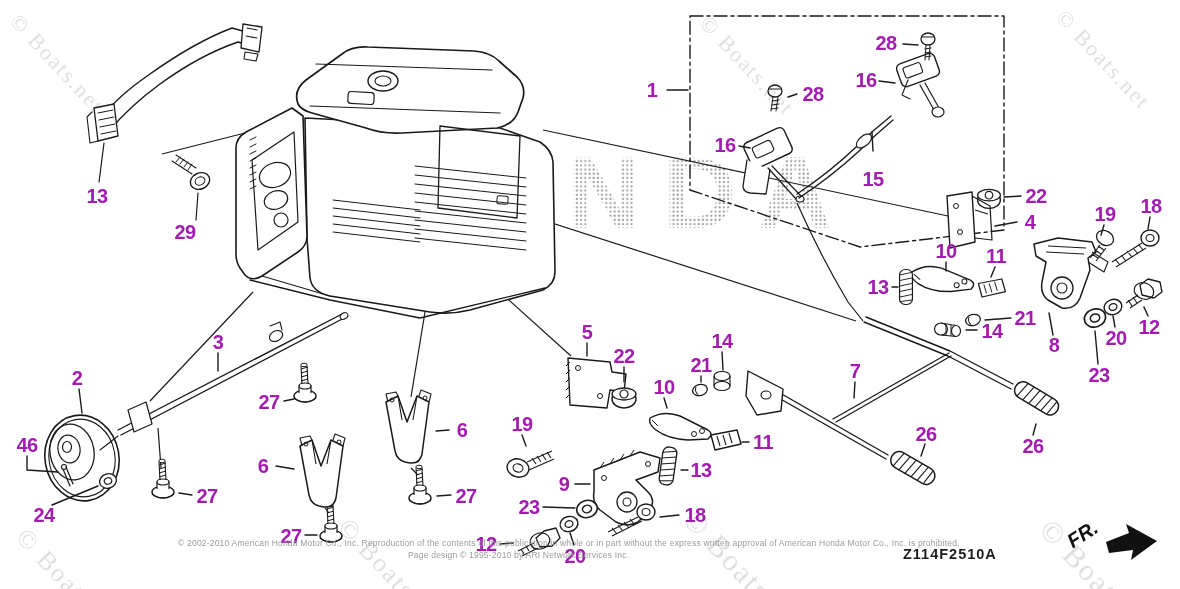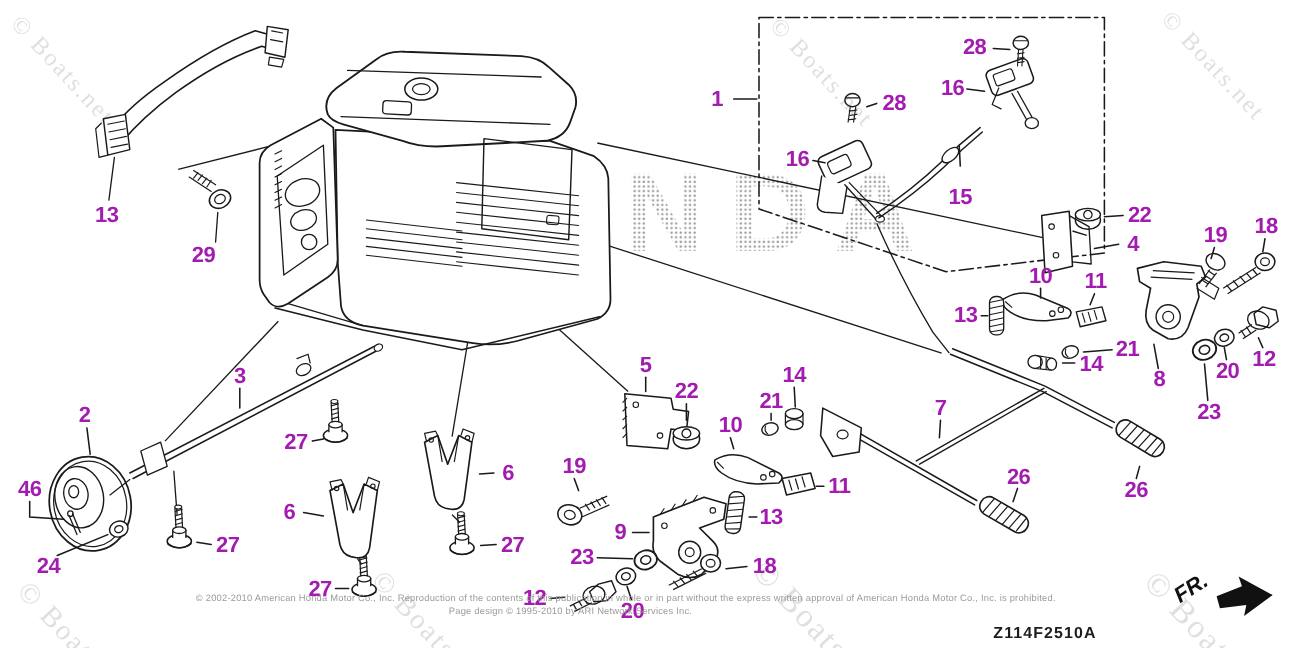--- a/index.html
+++ b/index.html
@@ -21,21 +21,21 @@
     line-height:1;
   }
   .copyright-line {
     position:absolute; font-size:8.5px; color:#9b9b9b; letter-spacing:0.2px;
     white-space:nowrap; line-height:1.2;text-align:right;
   }
   #copyright-1 { left:178px; top:538px; }
   #copyright-2 { left:408px; top:550px; }
   #diagram-code {
     position:absolute; left:903px; top:546px; font-size:14.5px; font-weight:700;
-    color:#1c1c1c; letter-spacing:1px; white-space:nowrap;margin-top:22px;
+    color:#1c1c1c; letter-spacing:1px; white-space:nowrap;
   }
 </style>
 </head>
 <body>
 
 <div id="stage">
 
   <svg id="art" width="1180" height="589" viewBox="0 0 1180 589">
     <defs>
       <pattern id="halftone" width="4.2" height="4.2" patternUnits="userSpaceOnUse">

